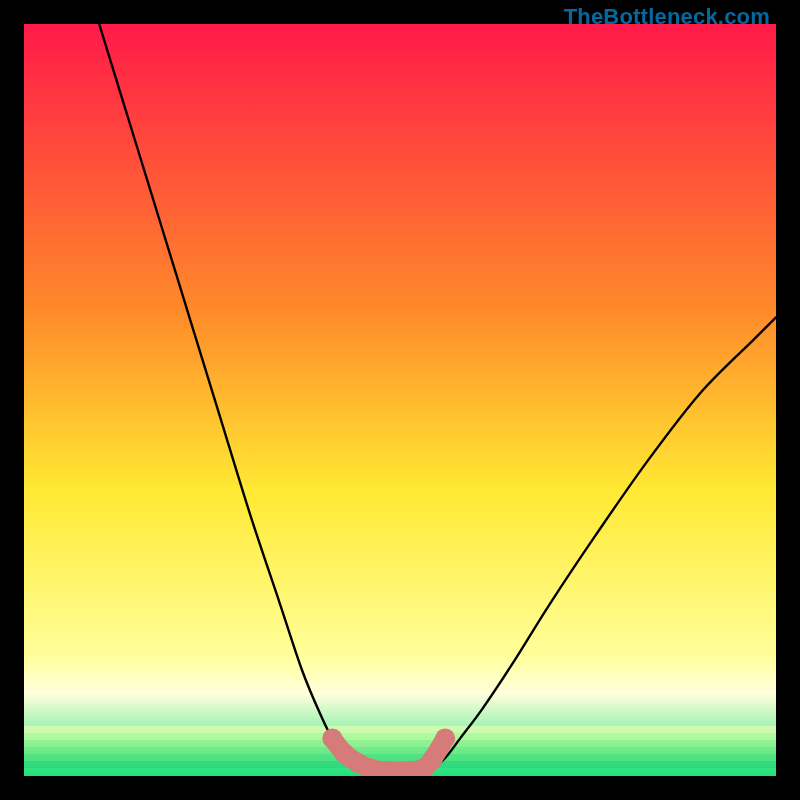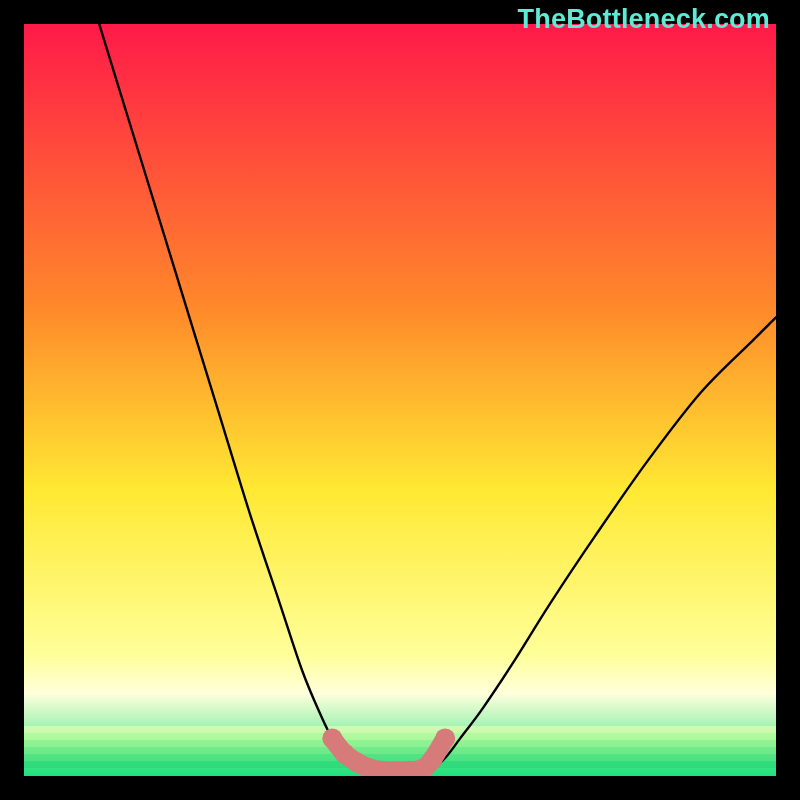--- a/index.html
+++ b/index.html
@@ -21,22 +21,22 @@
     left: 24px;
     top: 24px;
     width: 752px;
     height: 752px;
     overflow: hidden;
   }
   .watermark {
     position: absolute;
     top: 4px;
     right: 30px;
-    color: #5eead4;
-    font-size: 27px;
+    color: #0369a1;
+    font-size: 22px;
     font-weight: 600;
     letter-spacing: 0.2px;
     z-index: 10;
   }
   svg { display: block; }
 </style>
 </head>
 <body>
 
 <div class="frame">

